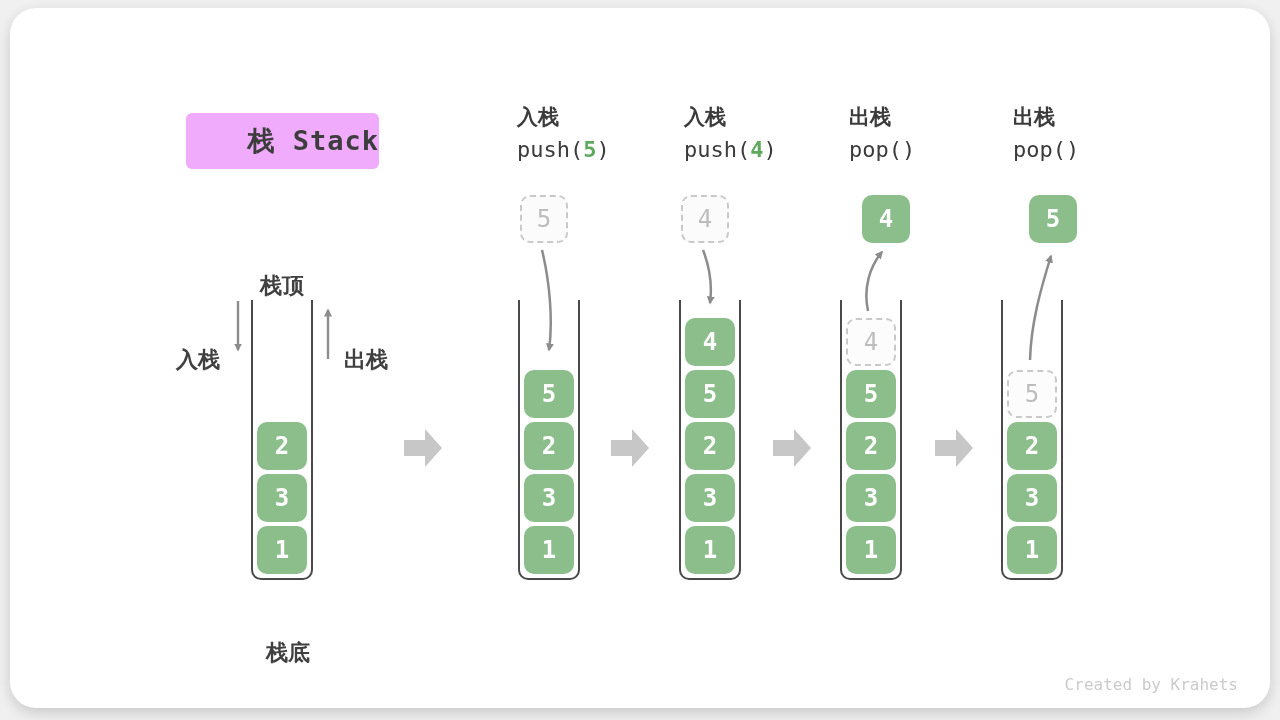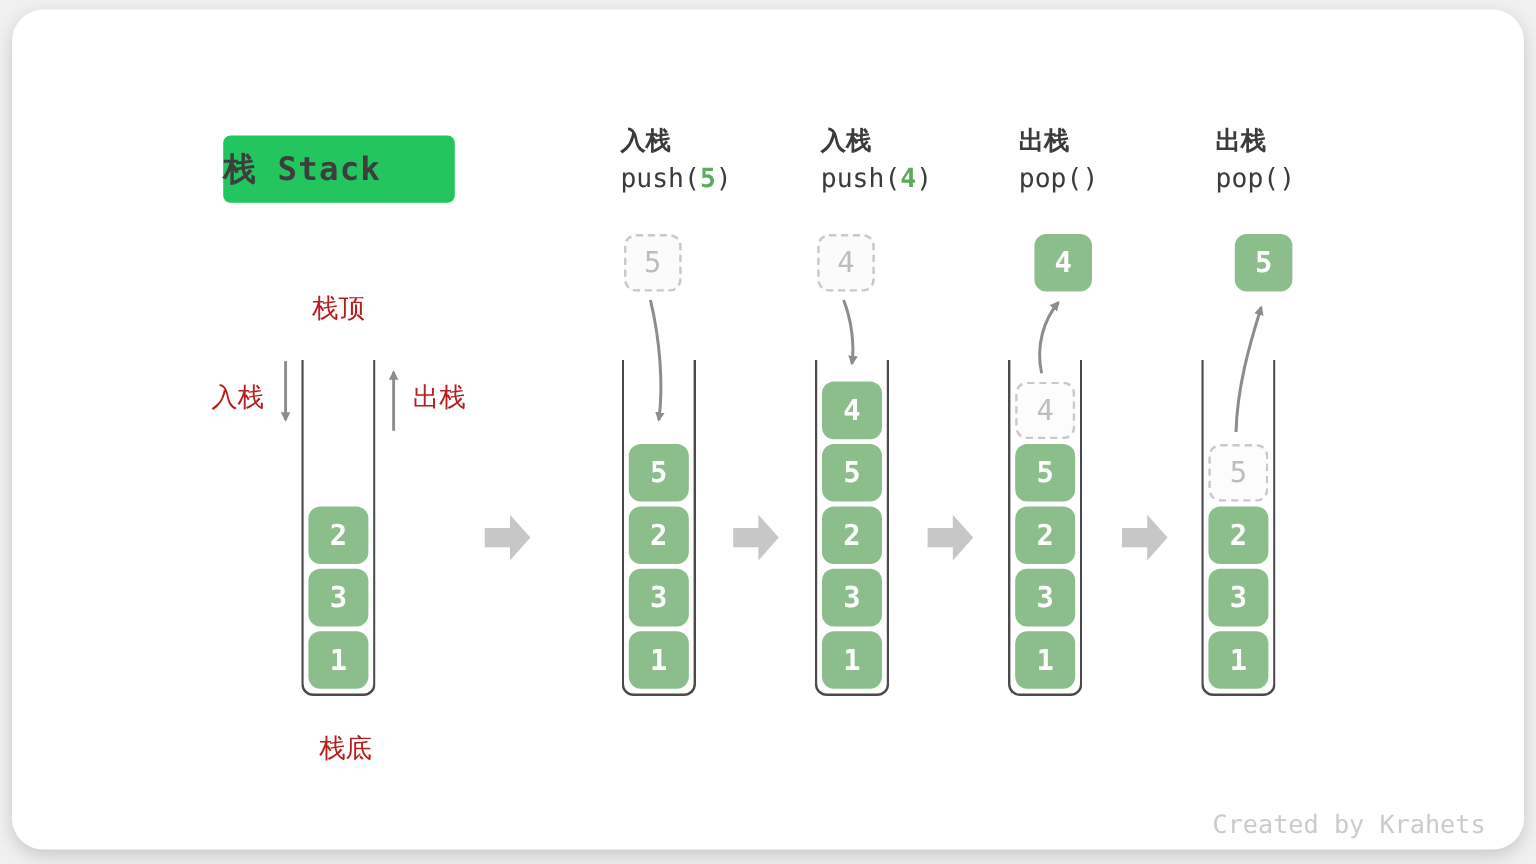--- a/index.html
+++ b/index.html
@@ -1,22 +1,22 @@
 <!DOCTYPE html>
 <html><head>
 <meta charset="utf-8">
 <style>
   html,body{margin:0;padding:0;width:1280px;height:720px;background:#f0f0f0;overflow:hidden;
     font-family:"DejaVu Sans","Liberation Sans",sans-serif;}
   .card{position:absolute;left:10px;top:8px;width:1260px;height:700px;background:#ffffff;
     border-radius:26px;box-shadow:0 5px 14px rgba(0,0,0,0.16);}
   .stage{position:absolute;left:0;top:0;width:1280px;height:720px;}
 
-  .title-badge{position:absolute;left:186px;top:113px;width:193px;height:56px;background:#22c55e;
-    border-radius:6px;display:flex;align-items:center;justify-content:flex-start;
+  .title-badge{position:absolute;left:186px;top:113px;width:193px;height:56px;background:#f0abfc;
+    border-radius:6px;display:flex;align-items:center;justify-content:flex-end;
     font-family:"DejaVu Sans Mono","Liberation Mono",monospace;font-weight:700;font-size:27px;
     color:#3d3d3d;letter-spacing:1px;}
 
   .op-label{position:absolute;top:107px;color:#3b3b3b;}
   .op-cn{font-weight:700;font-size:21px;line-height:1;}
   .op-code{font-family:"DejaVu Sans Mono","Liberation Mono",monospace;font-size:22px;margin-top:11px;line-height:1;text-align:center;}
   .op-num{color:#5ea95e;font-weight:700;}
   .op2{left:517px}.op3{left:684px}.op4{left:849px}.op5{left:1013px}
 
   .stack{position:absolute;top:300px;width:62px;height:280px;box-sizing:border-box;
@@ -30,29 +30,29 @@
   .r0{top:18px}.r1{top:70px}.r2{top:122px}.r3{top:174px}.r4{top:226px}
   .ghost{background:#fcfcfc;border:2px dashed #c9c9c9;color:#bdbdbd;box-sizing:border-box;font-weight:500;}
 
   .float-box{position:absolute;top:195px;width:48px;height:48px;border-radius:10px;
     font-family:"DejaVu Sans Mono","Liberation Mono",monospace;font-size:24px;
     display:flex;align-items:center;justify-content:center;box-sizing:border-box;}
   .float-dashed{background:#fbfbfb;border:2px dashed #c9c9c9;color:#bdbdbd;font-weight:500;}
   .float-solid{background:#8cbe8c;color:#ffffff;font-weight:700;}
   .f2{left:520px}.f3{left:681px}.f4{left:862px}.f5{left:1029px}
 
-  .lbl{position:absolute;font-weight:400;font-size:22px;color:#b91c1c;line-height:1;}
+  .lbl{position:absolute;font-weight:700;font-size:22px;color:#404040;line-height:1;margin-top:28px;}
   .lbl-top{left:231px;top:247px;width:102px;text-align:center;}
   .lbl-bottom{left:237px;top:614px;width:102px;text-align:center;}
   .lbl-push{left:176px;top:321px;}
   .lbl-pop{left:344px;top:321px;}
 
   svg.overlay{position:absolute;left:0;top:0;pointer-events:none;}
   .watermark{position:absolute;right:42px;top:675px;
-    font-family:"DejaVu Sans Mono","Liberation Mono",monospace;font-size:21px;color:#cbcbcb;}
+    font-family:"DejaVu Sans Mono","Liberation Mono",monospace;font-size:16px;color:#cbcbcb;}
 </style>
 </head>
 <body>
 
 <div class="card"></div>
 
 <div class="stage">
 
   <div class="title-badge">
     <span>栈 Stack</span>

